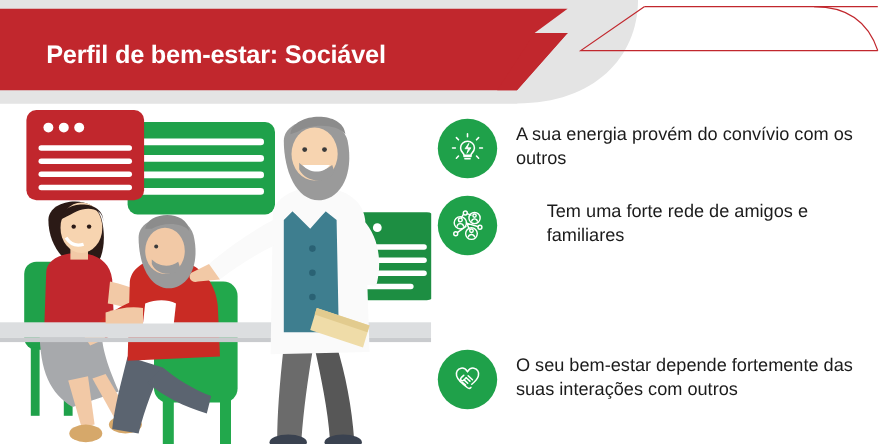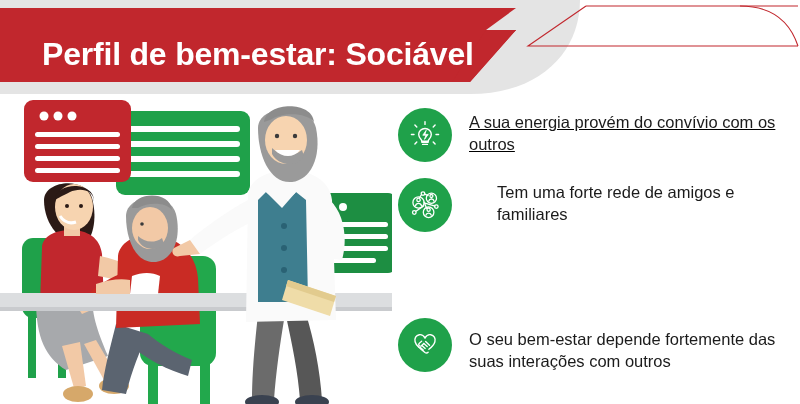--- a/index.html
+++ b/index.html
@@ -12,21 +12,21 @@
   }
   #stage { position:absolute; inset:0; width:800px; height:404px; }
 
   
   .header-wrap { position:absolute; left:0; top:0; width:800px; height:100px; }
   .hdr-svg { position:absolute; left:0; top:0; }
   .hdr-title {
     position:absolute;
     left:42px; top:36px;
     color:#ffffff;
-    font-size:32px;
+    font-size:23px;
     font-weight:bold;
     letter-spacing:-0.2px;
     white-space:nowrap;
     font-family:"Liberation Sans", sans-serif;
   }
 
   
   .illus { position:absolute; left:0px; top:88px; width:392px; height:316px; }
 
   
@@ -40,24 +40,24 @@
   }
   .b-text {
     margin-left:17px;
     font-size:16.5px;
     line-height:22px;
     color:#1b1b1b;
     font-family:"Liberation Sans", sans-serif;
     padding-top:3px;
     max-width:320px;
   }
-  #bullet0 { left:2px; top:8px;text-decoration:underline;  }
+  #bullet0 { left:2px; top:8px;  }
   #bullet1 { left:2px; top:78px;gap:28px; }
   #bullet2 { left:2px; top:148px;}
-  #bullet3 { left:2px; top:218px;align-items:flex-end;}
+  #bullet3 { left:2px; top:218px;}
 </style>
 </head>
 <body>
 
 <div id="stage">
 
   <div class="header-wrap">
     <svg class="hdr-svg" width="800" height="100" viewBox="0 0 800 100">
 
       <path d="M0,0 H560 L470,94 H0 Z" fill="#E4E4E4"></path>

